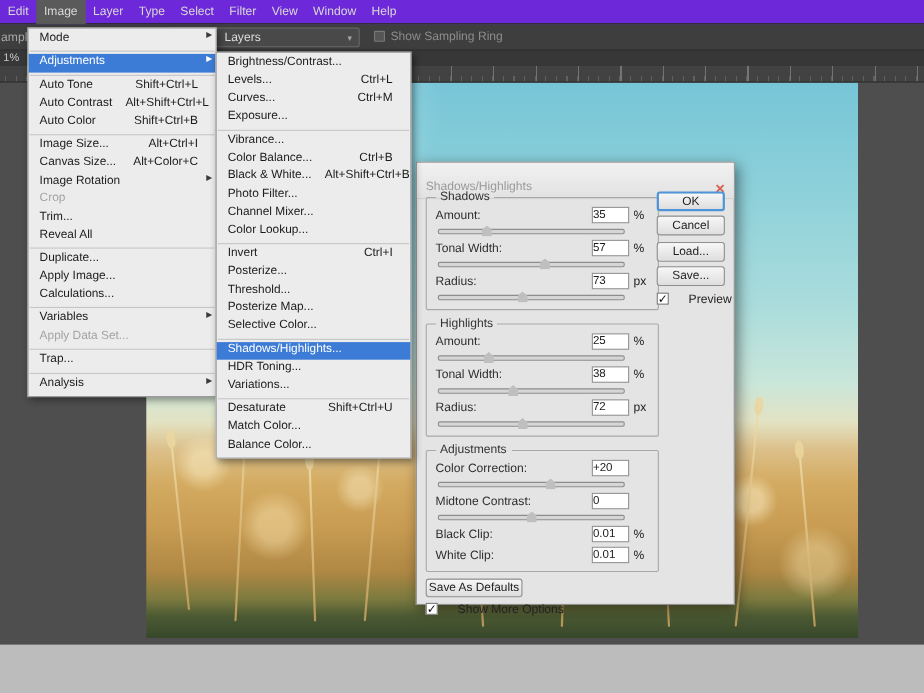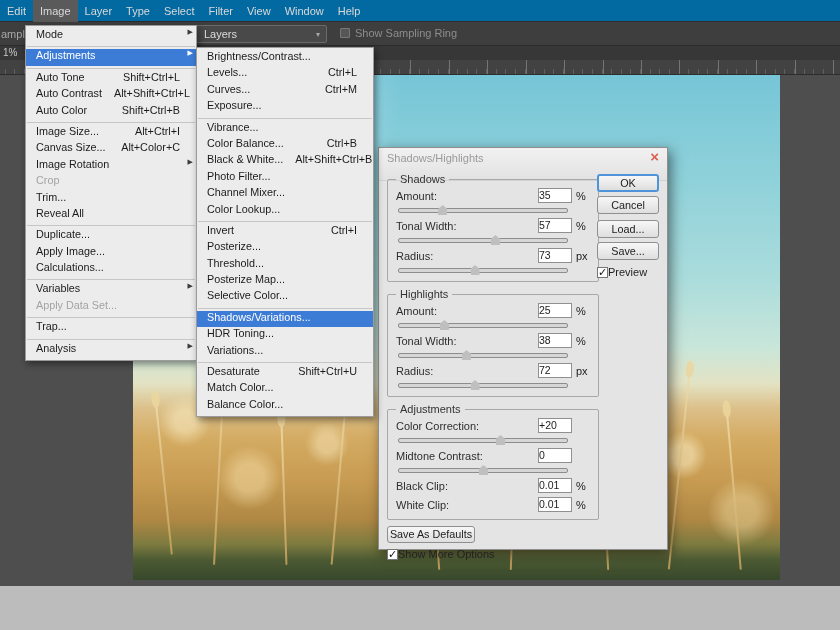--- a/index.html
+++ b/index.html
@@ -1,21 +1,21 @@
 <!DOCTYPE html>
 <html><head>
 <meta charset="utf-8">
 <style>
   *{margin:0;padding:0;box-sizing:border-box}
   html,body{width:840px;height:630px}
   body{font-family:"Liberation Sans",sans-serif;font-size:11px;color:#1b1b1b;background:#4e4e4e;cursor:default}
   .app{position:relative;width:840px;height:630px;overflow:hidden;background:#4e4e4e}
 
   
-  .menubar{position:absolute;left:0;top:0;width:100%;height:22px;background:#0369a1;border-bottom:1px solid #2c2c2c;display:flex;align-items:center;color:#d9d9d9;z-index:60}
+  .menubar{position:absolute;left:0;top:0;width:100%;height:22px;background:#6d28d9;border-bottom:1px solid #2c2c2c;display:flex;align-items:center;color:#d9d9d9;z-index:60}
   .mb-item{padding:0 7px;height:22px;line-height:22px}
   .mb-item.active{background:#5a5a5a}
 
   .optionsbar{position:absolute;top:22px;left:0;width:100%;height:24px;background:#3e3e3e;border-bottom:1px solid #2a2a2a;z-index:5;color:#bdbdbd}
   .opt-cropped{position:absolute;left:1px;top:6px;color:#a8a8a8}
   .layers-dd{position:absolute;left:155px;top:3px;width:172px;height:18px;background:#494949;border:1px solid #6a6a6a;border-radius:2px;color:#dcdcdc;display:flex;align-items:center;padding:0 6px}
   .layers-dd .dd-val{flex:1;padding-left:42px;overflow:hidden;white-space:nowrap}
   .dd-arrow{color:#a5a5a5;font-size:8px}
   .sampling{position:absolute;left:340px;top:5px;display:flex;align-items:center;gap:5px;color:#8d8d8d}
   .dcb{width:10px;height:10px;background:#565656;border:1px solid #787878;border-radius:1px}
@@ -63,42 +63,42 @@
   .mi-short{margin-left:auto;padding:0 4px 0 12px;flex:0 0 auto}
   .mi-arrow{width:9px;font-size:7px;color:#3c3c3c;text-align:right;visibility:hidden;flex:0 0 auto}
   .mi.has-sub .mi-arrow{visibility:visible}
   .mi.hl{background:#3d7cd6;color:#fff}
   .mi.hl .mi-arrow{color:#fff}
   .mi.dis{color:#a3a3a3}
   .msep{height:1px;background:#c6c6c6;margin:2px 1px}
 
   
   .dialog{position:absolute;left:378px;top:147px;width:290px;height:403px;background:#e4e4e4;border:1px solid #8f8f8f;box-shadow:3px 4px 12px rgba(0,0,0,.5);z-index:50}
-  .dlg-title{height:16px;display:flex;align-items:flex-end;padding:16px 8px;color:#9a9a9a;background:linear-gradient(#f1f1f1,#e2e2e2);border-bottom:1px solid #d2d2d2}
+  .dlg-title{height:16px;display:flex;align-items:flex-start;padding:16px 8px;color:#9a9a9a;background:linear-gradient(#f1f1f1,#e2e2e2);border-bottom:1px solid #d2d2d2}
   .dlg-close{margin-left:auto;color:#d9604f;font-size:15px;line-height:15px;font-weight:bold}
   .dlg-left{position:absolute;left:8px;top:25px;width:212px}
   fieldset.group{border:1px solid #a8a8a8;border-radius:2px;padding:2px 8px 4px;margin-bottom:6px}
   fieldset.group legend{padding:0 4px;color:#333}
   .srow{margin-bottom:2px}
   .srow-top{display:flex;align-items:center;height:17px}
   .slabel{flex:1;color:#2e2e2e}
   .sval{width:34px;height:15px;background:#fff;border:1px solid #909090;text-align:left;line-height:13px;font-size:10.5px;flex:0 0 auto}
   .sunit{width:18px;padding-left:4px;flex:0 0 auto}
   .strack{position:relative;height:11px;margin:0 22px 2px 2px}
   .strack::before{content:"";position:absolute;left:0;right:0;top:4px;height:3px;background:#d6d6d6;border:1px solid #8d8d8d;border-radius:2px}
   .thumb{position:absolute;top:1px;width:9px;height:10px;margin-left:-4px;background:#bfbfbf;
     clip-path:polygon(50% 0,100% 38%,100% 100%,0 100%,0 38%)}
   .btn{display:block;width:62px;height:18px;margin-bottom:4px;background:linear-gradient(#f7f7f7,#dedede);border:1px solid #8f8f8f;border-radius:3px;text-align:center;line-height:15px;color:#222;font-size:10.8px;font-family:"Liberation Sans",sans-serif}
   .btn-ok{border:2px solid #4f94d8;line-height:13px}
   .btn-load{margin-top:6px}
   .btn-defaults{width:88px;height:17px;margin-top:2px}
   .dlg-right{position:absolute;right:6px;top:26px;width:64px}
   .lcb{width:11px;height:11px;background:#fff;border:1px solid #767676;position:relative;flex:0 0 auto}
   .lcb.checked::after{content:"\2713";position:absolute;left:0;top:-2px;font-size:11px;color:#111}
-  .cbrow{display:flex;align-items:flex-end;gap:0;color:#222}
+  .cbrow{display:flex;align-items:flex-start;gap:18px;color:#222}
   .preview{margin-top:6px}
   .showmore{margin-top:5px}
 </style>
 </head>
 <body>
 
 <div class="app">
 
   <div class="menubar">
 
@@ -342,21 +342,21 @@
         <span class="mi-short"></span>
         <span class="mi-arrow">▶</span>
       </div>
       <div class="mi">
         <span class="mi-label">Selective Color...</span>
         <span class="mi-short"></span>
         <span class="mi-arrow">▶</span>
       </div>
       <div class="msep"></div>
       <div class="mi hl">
-        <span class="mi-label">Shadows/Variations...</span>
+        <span class="mi-label">Shadows/Highlights...</span>
         <span class="mi-short"></span>
         <span class="mi-arrow">▶</span>
       </div>
       <div class="mi">
         <span class="mi-label">HDR Toning...</span>
         <span class="mi-short"></span>
         <span class="mi-arrow">▶</span>
       </div>
       <div class="mi">
         <span class="mi-label">Variations...</span>

